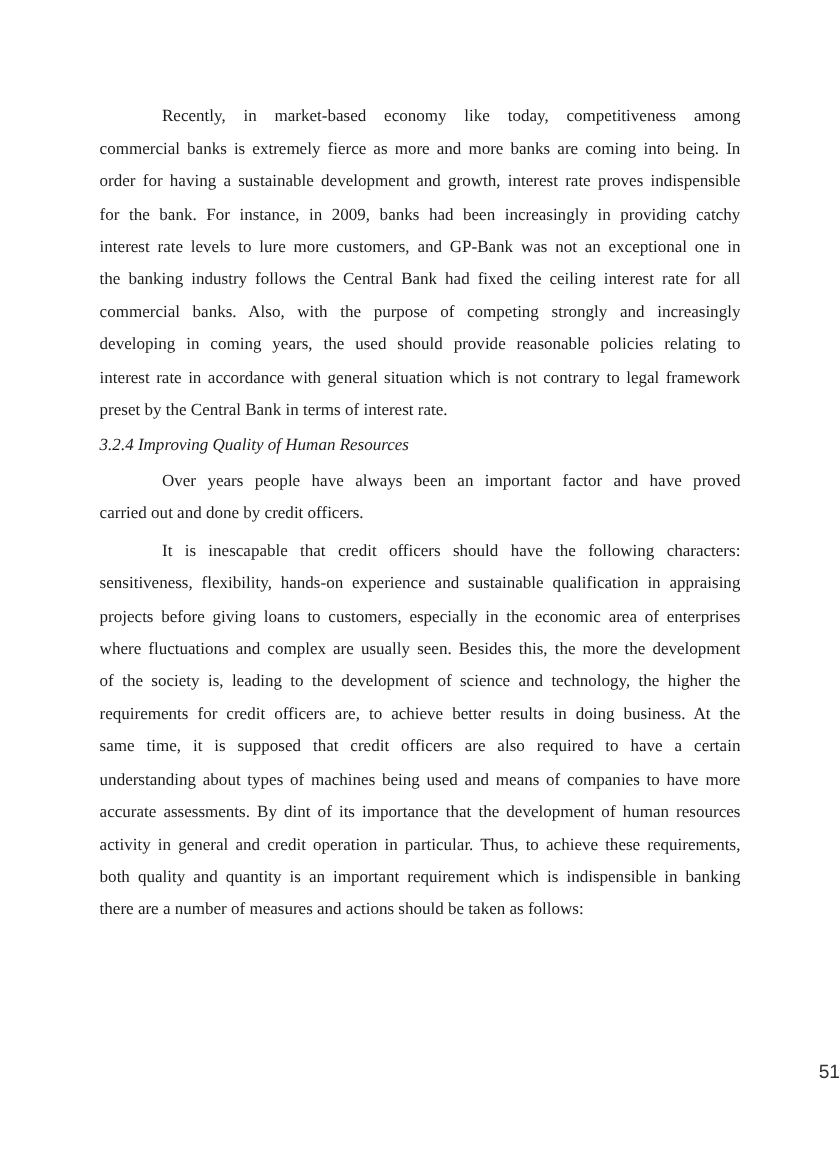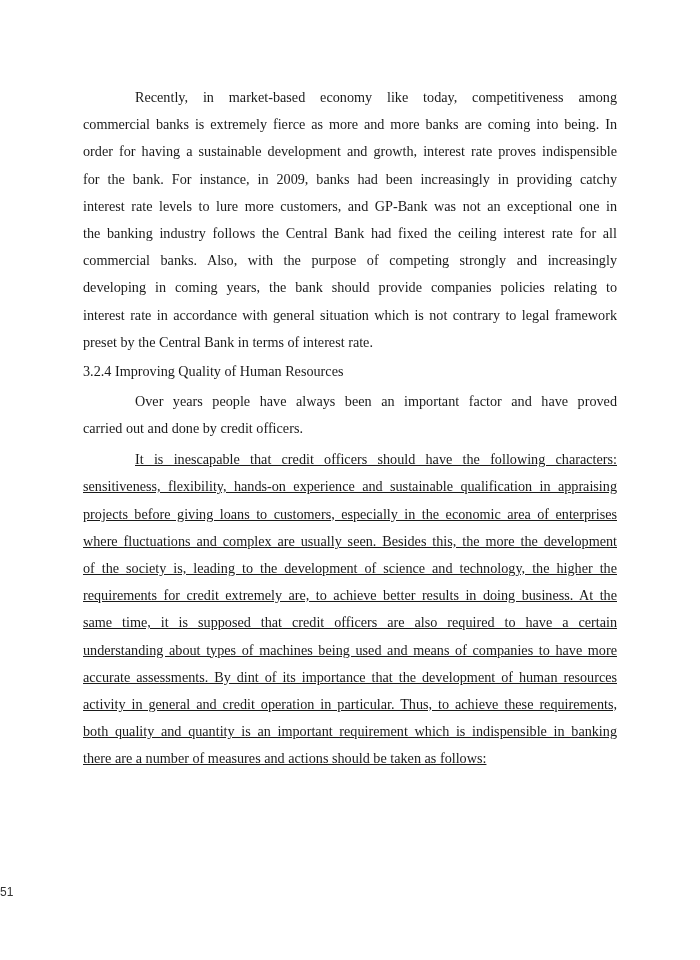--- a/index.html
+++ b/index.html
@@ -11,60 +11,60 @@
   }
   .line {
     display: block; height: 27.2px; line-height: 27.2px;
     text-align: justify; text-align-last: justify; white-space: nowrap;
     overflow: hidden;
   }
   .line.last { text-align-last: left; }
   .line.indent { padding-left: 52px; }
   .para { margin: 0 0 2px 0; }
   .heading {
-    height: 27px; line-height: 27px; margin: 2px 0 3px 0;
+    font-style: italic; height: 27px; line-height: 27px; margin: 2px 0 3px 0;
   }
   .pagenum {
-    position: absolute; left: 0; width: 700px; top: 885px; text-align: left;
-    font-family: "Liberation Sans", sans-serif; font-size: 12px; color: #333;
+    position: absolute; left: 0; width: 700px; top: 885px; text-align: right;
+    font-family: "Liberation Sans", sans-serif; font-size: 16px; color: #333;
   }
 </style>
 </head>
 <body>
 
 <div class="page">
   <div class="text" style="top:84px;">
 
     <div class="para">
       <span class="line indent">Recently, in market-based economy like today, competitiveness among</span>
       <span class="line">commercial banks is extremely fierce as more and more banks are coming into being. In</span>
       <span class="line">order for having a sustainable development and growth, interest rate proves indispensible</span>
       <span class="line">for the bank. For instance, in 2009, banks had been increasingly in providing catchy</span>
       <span class="line">interest rate levels to lure more customers, and GP-Bank was not an exceptional one in</span>
       <span class="line">the banking industry follows the Central Bank had fixed the ceiling interest rate for all</span>
       <span class="line">commercial banks. Also, with the purpose of competing strongly and increasingly</span>
-      <span class="line">developing in coming years, the bank should provide companies policies relating to</span>
+      <span class="line">developing in coming years, the used should provide reasonable policies relating to</span>
       <span class="line">interest rate in accordance with general situation which is not contrary to legal framework</span>
       <span class="line last">preset by the Central Bank in terms of interest rate.</span>
     </div>
 
     <div class="heading">3.2.4 Improving Quality of Human Resources</div>
 
     <div class="para">
       <span class="line indent">Over years people have always been an important factor and have proved</span>
       <span class="line last">carried out and done by credit officers.</span>
     </div>
 
-    <div class="para" style="margin-top:4px;text-decoration:underline;">
+    <div class="para" style="margin-top:4px;">
       <span class="line indent">It is inescapable that credit officers should have the following characters:</span>
       <span class="line">sensitiveness, flexibility, hands-on experience and sustainable qualification in appraising</span>
       <span class="line">projects before giving loans to customers, especially in the economic area of enterprises</span>
       <span class="line">where fluctuations and complex are usually seen. Besides this, the more the development</span>
       <span class="line">of the society is, leading to the development of science and technology, the higher the</span>
-      <span class="line">requirements for credit extremely are, to achieve better results in doing business. At the</span>
+      <span class="line">requirements for credit officers are, to achieve better results in doing business. At the</span>
       <span class="line">same time, it is supposed that credit officers are also required to have a certain</span>
       <span class="line">understanding about types of machines being used and means of companies to have more</span>
       <span class="line">accurate assessments. By dint of its importance that the development of human resources</span>
       <span class="line">activity in general and credit operation in particular. Thus, to achieve these requirements,</span>
       <span class="line">both quality and quantity is an important requirement which is indispensible in banking</span>
       <span class="line last">there are a number of measures and actions should be taken as follows:</span>
     </div>
   </div>
 
   <div class="pagenum">51</div>

